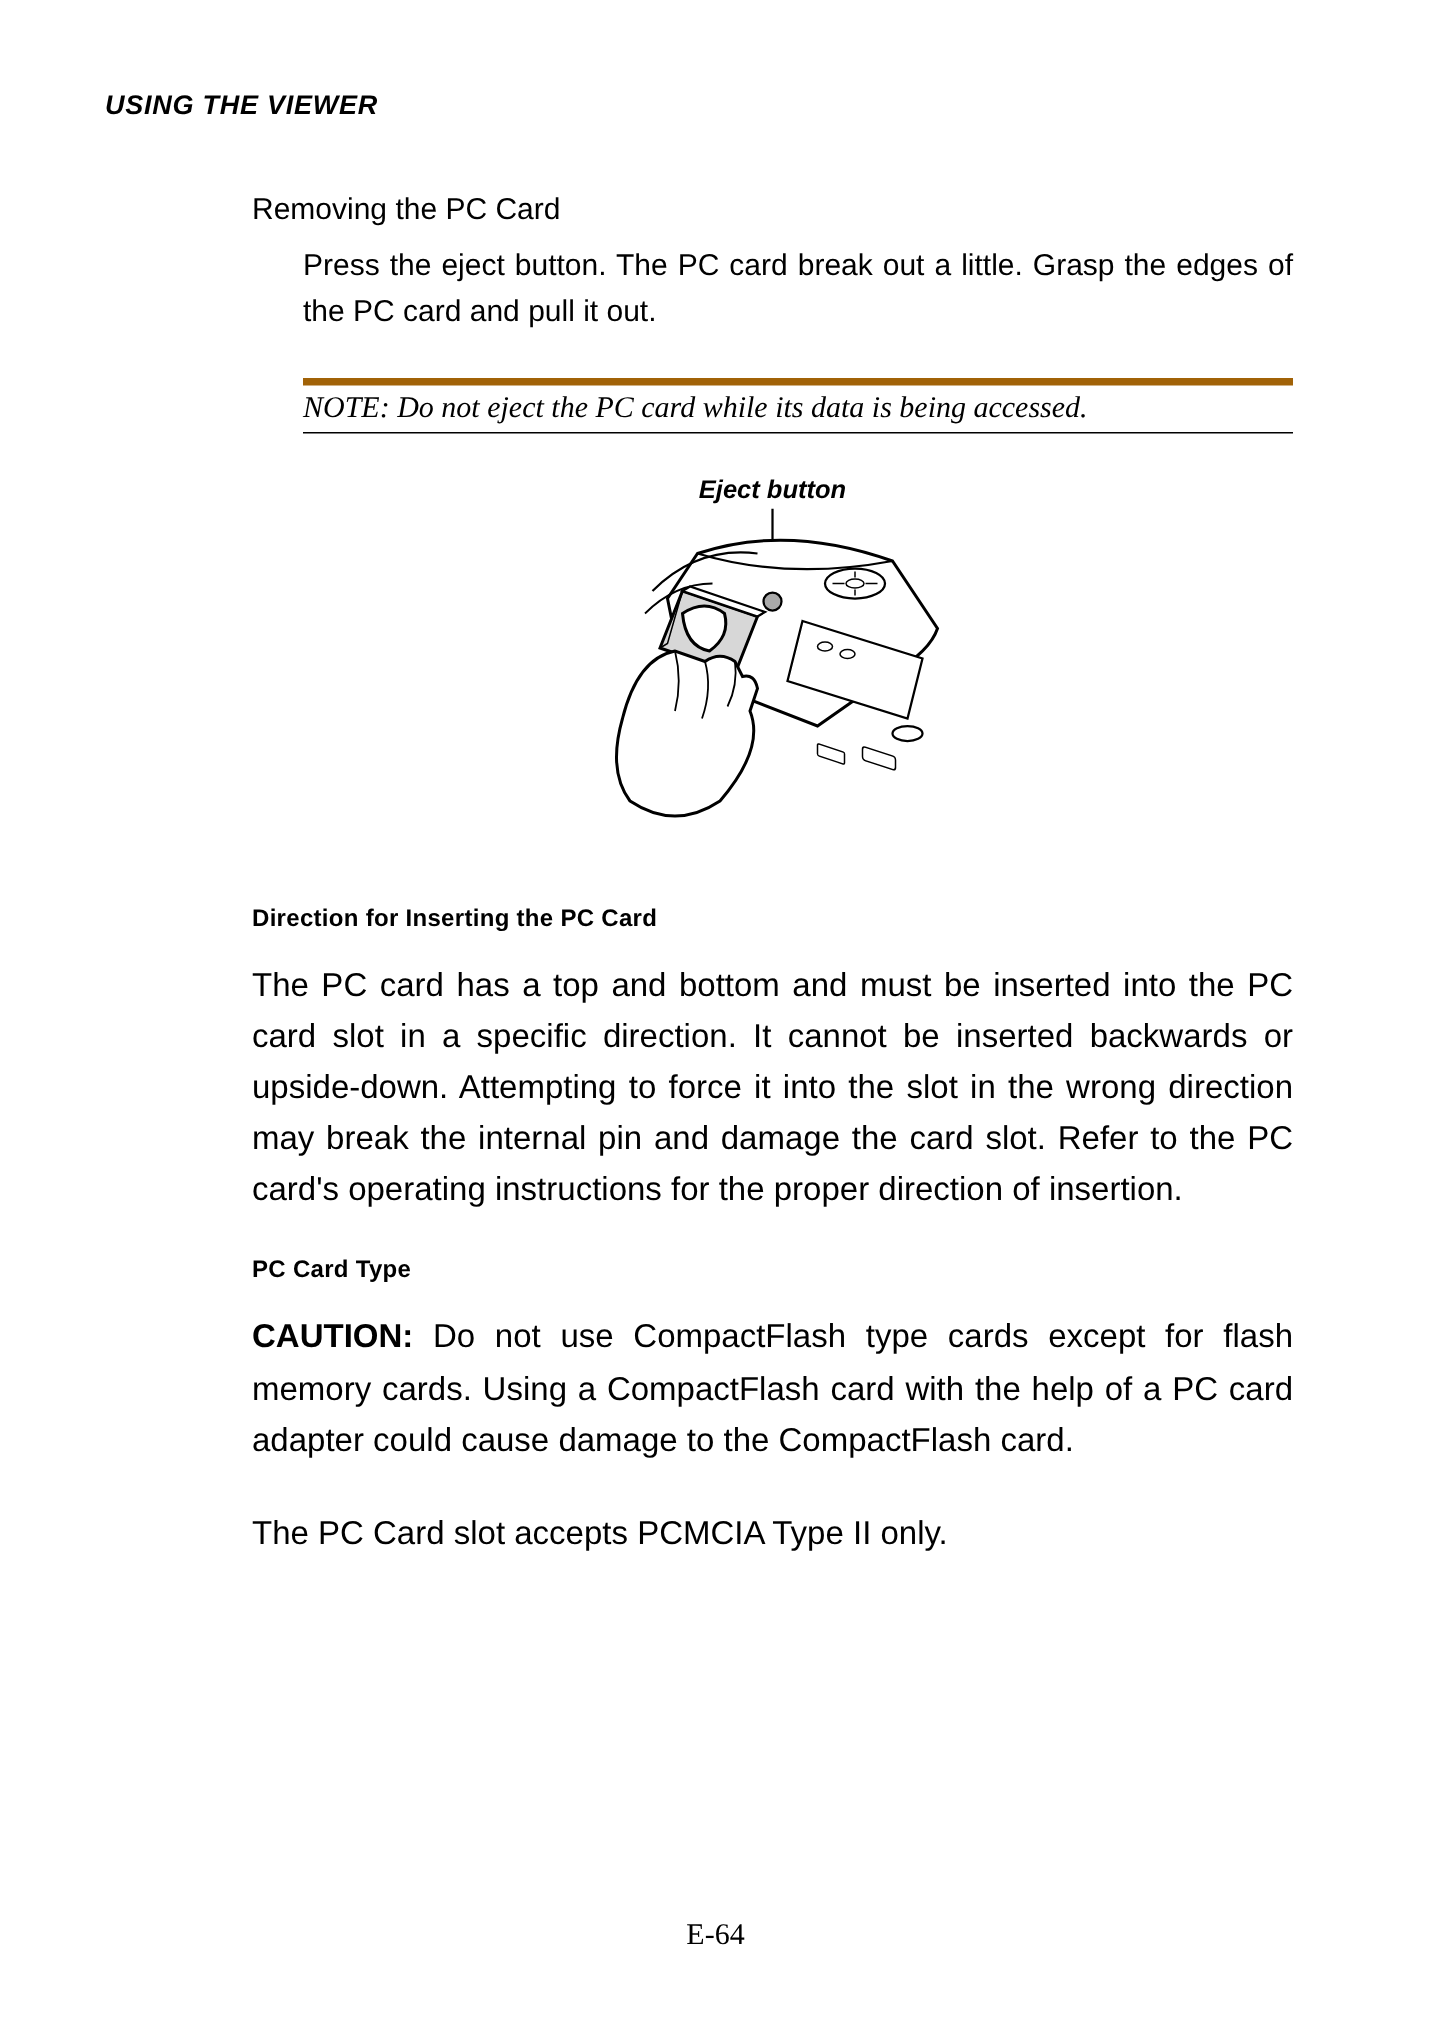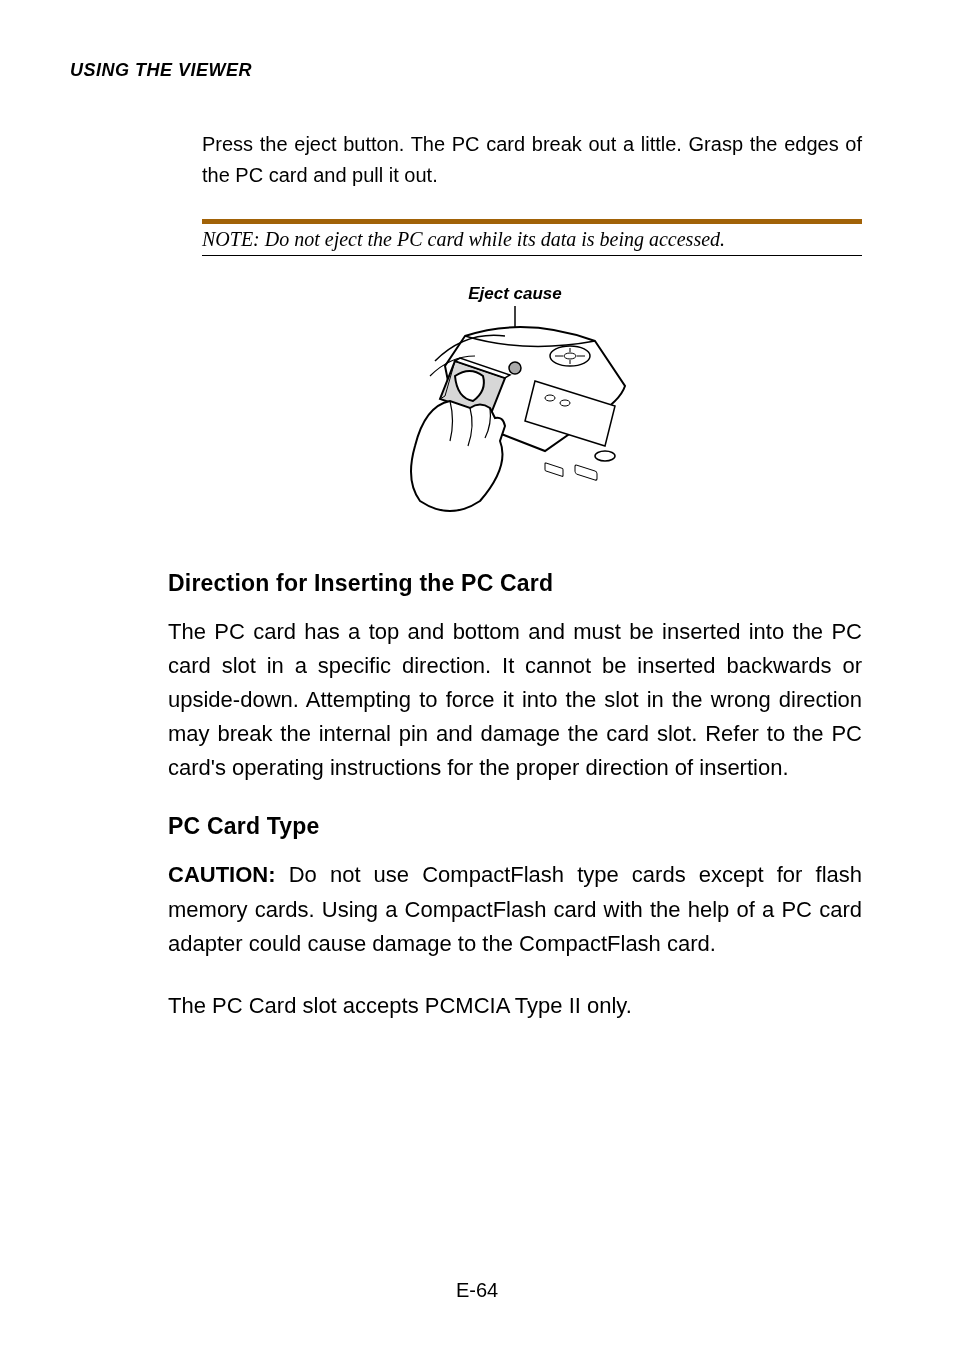--- a/index.html
+++ b/index.html
@@ -7,46 +7,47 @@
   .page { padding: 60px 92px 40px 70px; position: relative; height: 100%; }
   .running-head { font-family: Arial, Helvetica, sans-serif; font-weight: 700; font-style: italic; font-size: 18px; letter-spacing: 0.5px; margin-bottom: 48px; }
   .content { padding-left: 98px; padding-right: 0; }
   .subhead { font-family: Arial, Helvetica, sans-serif; font-size: 20px; margin-bottom: 10px; }
   .indented { padding-left: 34px; }
   .para { font-family: Arial, Helvetica, sans-serif; font-size: 20px; line-height: 1.55; text-align: justify; margin-bottom: 28px; }
   .note-box { border-top: 5px solid #a16207; border-bottom: 1px solid #000; padding: 4px 0; margin-top: 4px; margin-bottom: 28px; }
   .note-text { font-family: "Times New Roman", Times, serif; font-style: italic; font-size: 20px; }
   .figure-wrap { text-align: center; margin: 10px 0 40px 0; }
   .fig-caption { font-family: Arial, Helvetica, sans-serif; font-weight: 700; font-style: italic; font-size: 17px; margin-bottom: 2px; }
-  .h2 { font-family: Arial, Helvetica, sans-serif; font-weight: 900; font-size: 23px; margin-top: 24px; margin-bottom: 18px; letter-spacing: 0.2px; }
+  .h2 { font-family: Arial, Helvetica, sans-serif; font-weight: 900; font-size: 16px; margin-top: 24px; margin-bottom: 18px; letter-spacing: 0.2px; }
   .body-para { font-family: Arial, Helvetica, sans-serif; font-size: 22px; line-height: 1.55; text-align: justify; margin-bottom: 28px; }
   .caution-label { font-weight: 700; }
-  .page-num { position: absolute; bottom: 50px; left: 0; right: 0; text-align: center; font-family: Liberation Sans, sans-serif; font-size: 20px; }
+  .page-num { position: absolute; bottom: 50px; left: 0; right: 0; text-align: center; font-family: Liberation Serif, serif; font-size: 20px; }
   svg { display: inline-block; }
 </style>
 </head>
 <body>
 
 <div class="page">
 
   <div class="running-head">USING THE VIEWER</div>
 
   <div class="content">
 
+    <div class="subhead">Removing the PC Card</div>
 
     <div class="indented">
       <p class="para">Press the eject button. The PC card break out a little. Grasp the edges of the PC card and pull it out.</p>
 
       <div class="note-box">
         <span class="note-text">NOTE: Do not eject the PC card while its data is being accessed.</span>
       </div>
     </div>
 
     <div class="figure-wrap">
-      <div class="fig-caption">Eject cause</div>
+      <div class="fig-caption">Eject button</div>
       <svg width="240" height="220" viewBox="0 0 240 220">
 
         <line x1="120" y1="0" x2="120" y2="50" stroke="#000" stroke-width="1.5"></line>
 
         <path d="M70 30 Q130 10 200 35 L230 80 Q225 95 200 110 L150 145 L60 110 L50 60 Z" fill="#fff" stroke="#000" stroke-width="2"></path>
 
         <path d="M70 30 Q130 48 200 35" fill="none" stroke="#000" stroke-width="1.5"></path>
 
         <ellipse cx="175" cy="50" rx="20" ry="10" fill="#fff" stroke="#000" stroke-width="1.5"></ellipse>
         <ellipse cx="175" cy="50" rx="6" ry="3" fill="#fff" stroke="#000" stroke-width="1"></ellipse>

